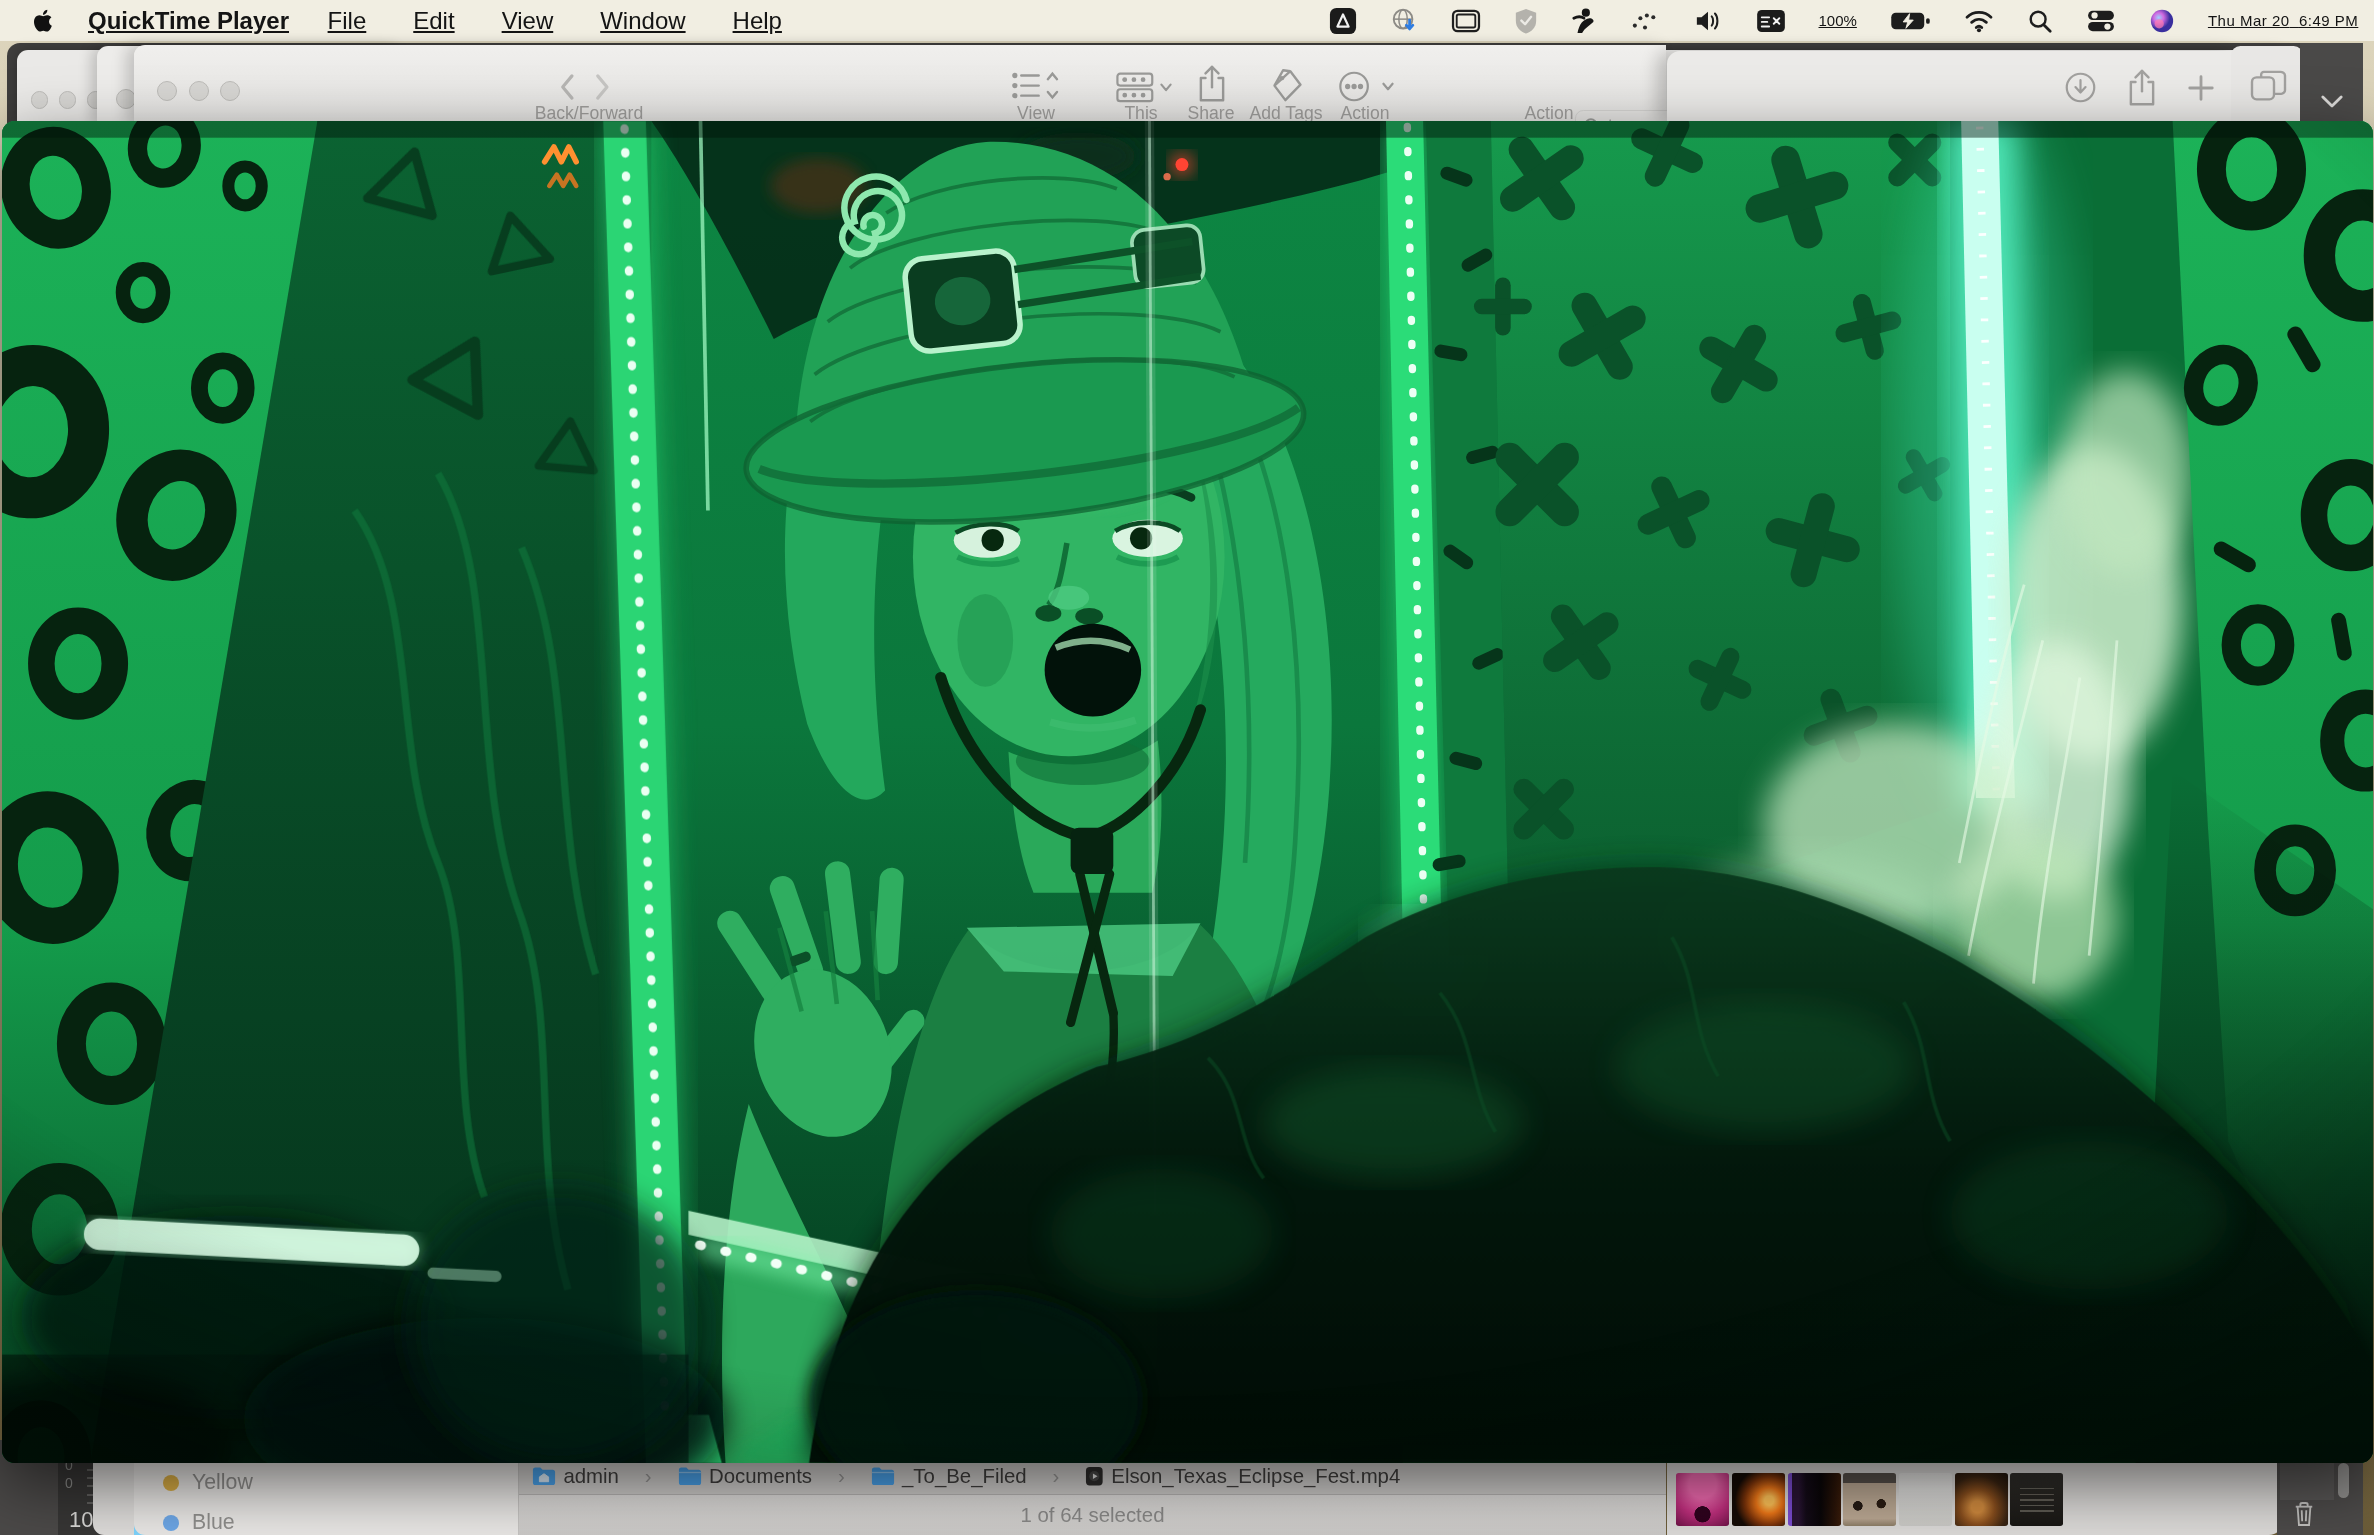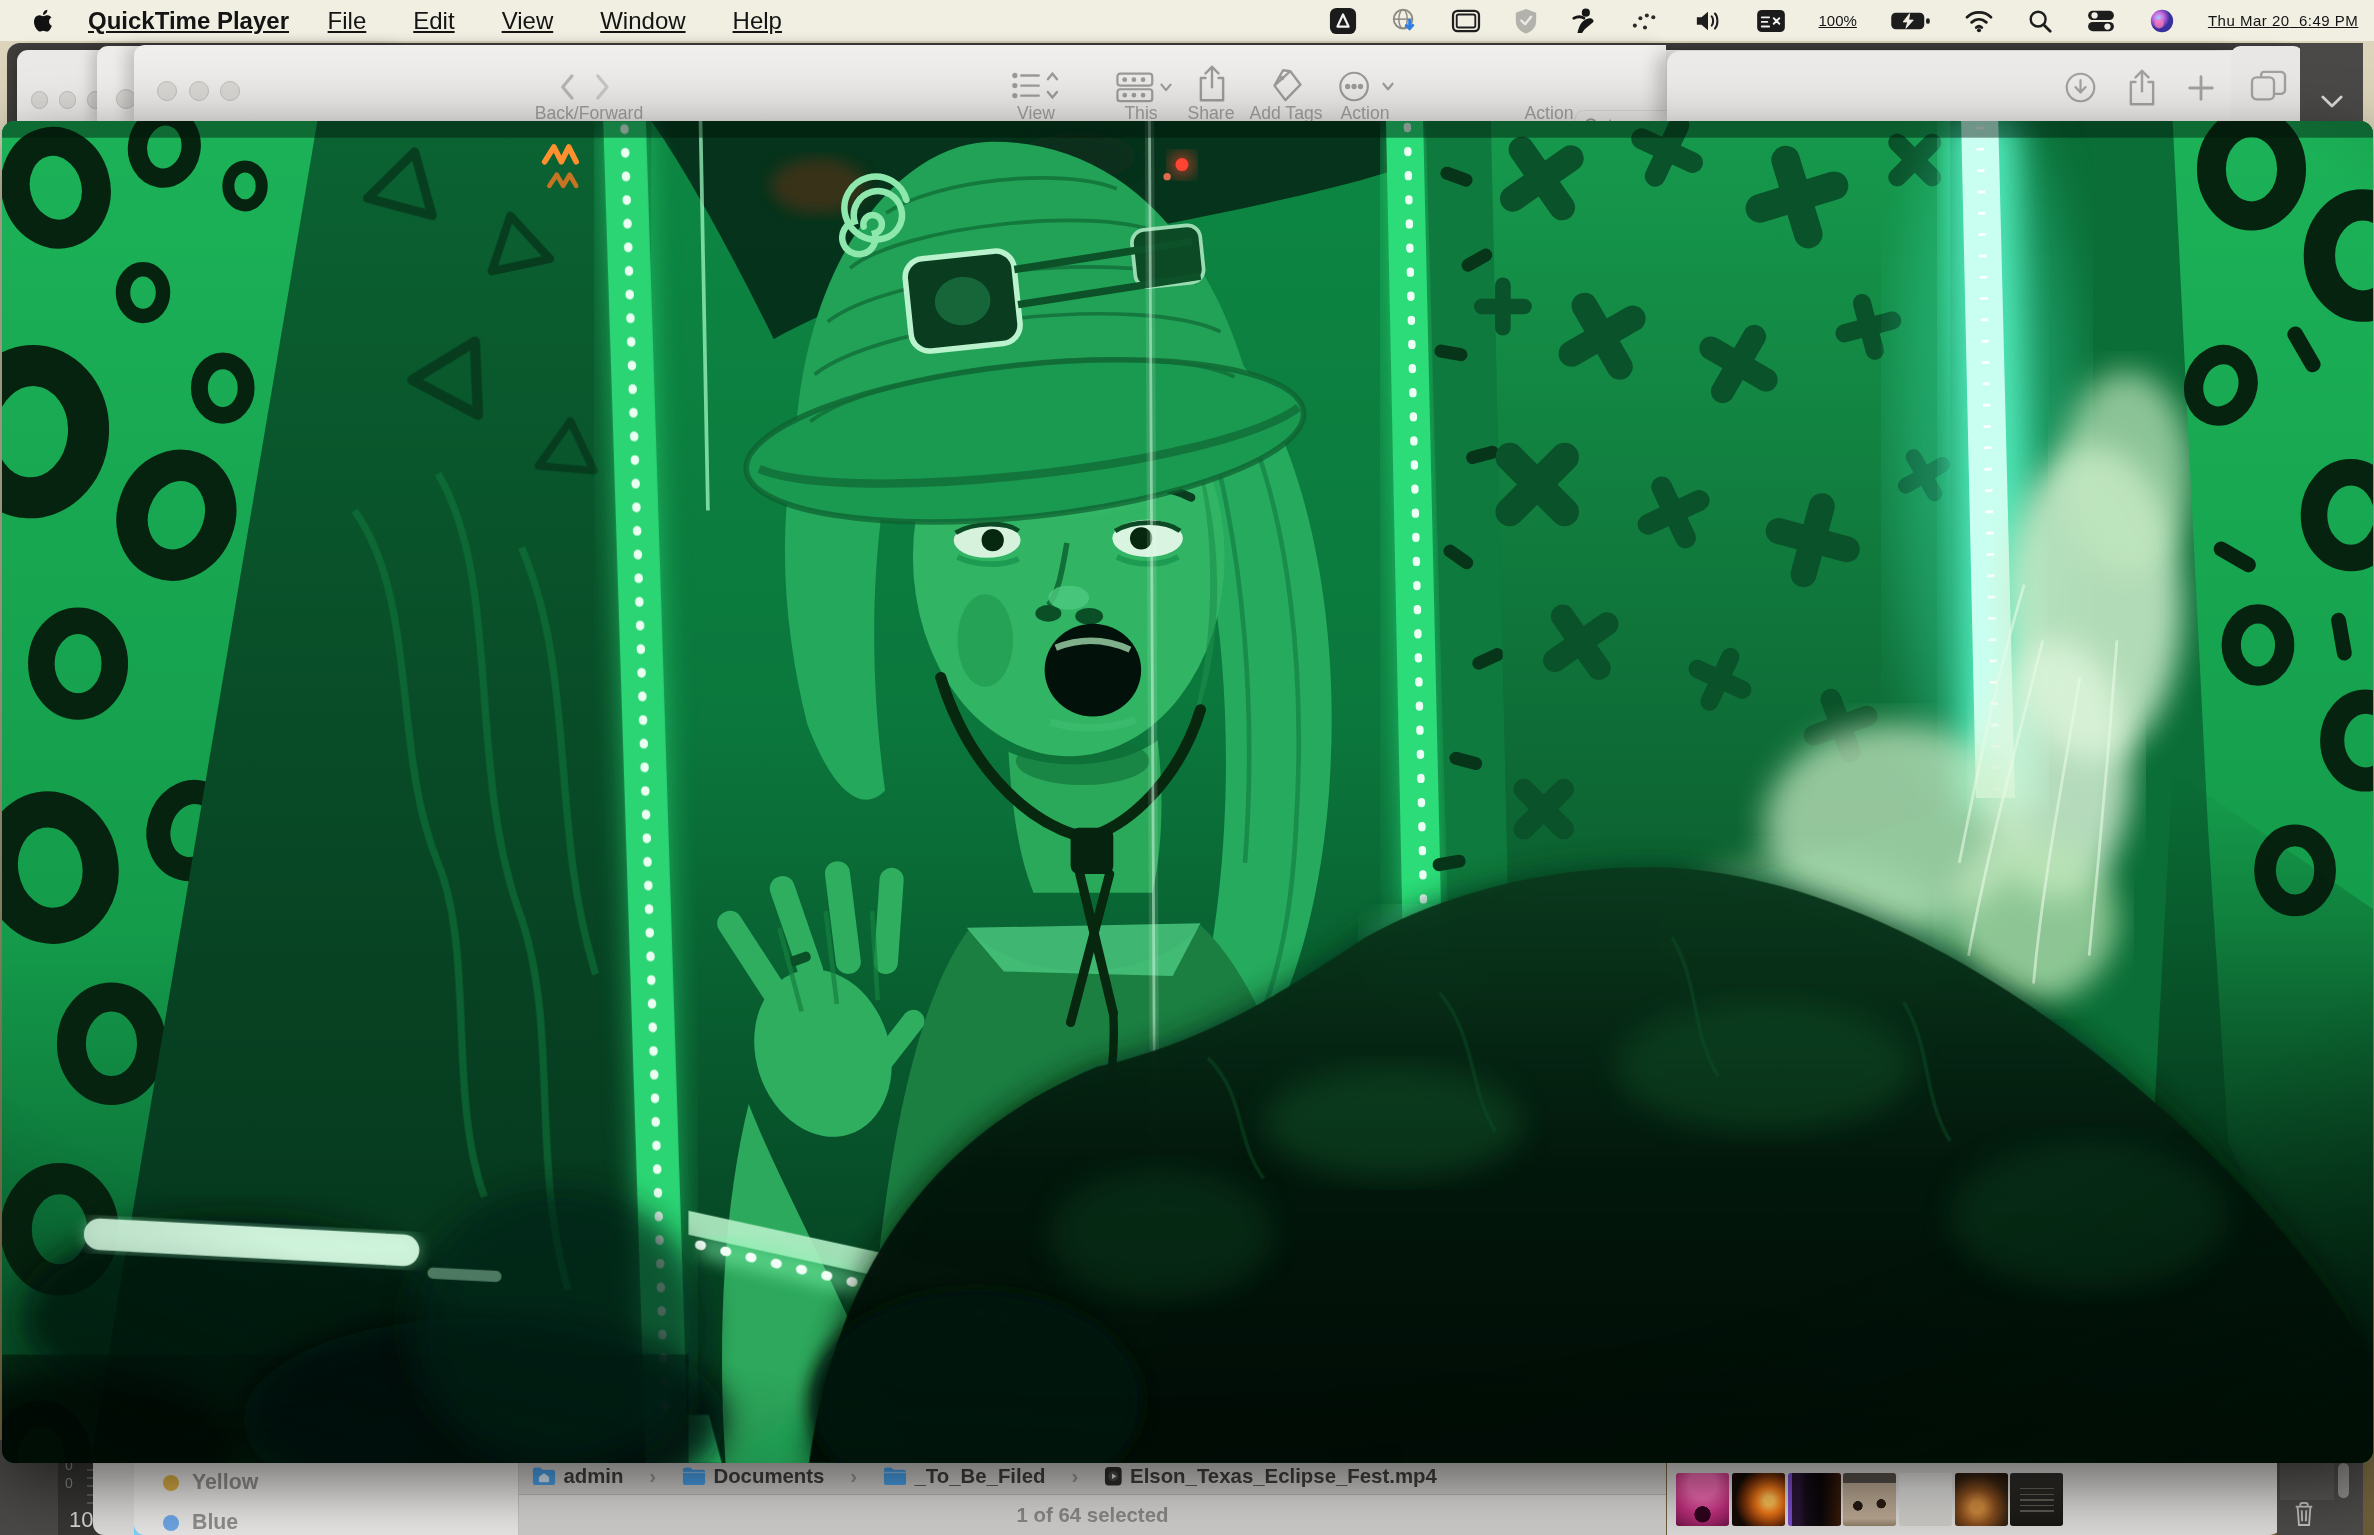--- a/index.html
+++ b/index.html
@@ -47,21 +47,21 @@
   .clear-btn { margin-left:auto; width:20.4px; height:20.4px; border-radius:50%; background:#b5b4b2; color:#e6e5e3; font-size:15px; line-height:20.4px; text-align:center; }
 
   
   #frag-dark-bl { left:0; top:1440px; width:137px; height:96px; background:#373635; }
   #frag-dark-bl .col { position:absolute; left:0; top:0; width:58px; height:96px; background:#4b4948; }
   #frag-dark-bl .ruler { position:absolute; left:87px; top:3.7px; width:9.3px; height:65px;
      background:repeating-linear-gradient(180deg,#605f5d 0 1.9px, transparent 1.9px 8.3px); }
   .rlabel { position:absolute; font-size:14px; color:#8a8a88; }
   .rlabel.big { font-size:22px; color:#d8d7d5; }
   #frag-light-bb { left:93px; top:1458px; width:56px; height:77px; background:#dedcda; border-radius:0 0 0 11px; }
-  #finder-bottom { left:134px; top:1458px; width:1532px; height:77px; background:#7dd3fc;font-weight:bold; }
+  #finder-bottom { left:134px; top:1458px; width:1532px; height:77px; background:#7dd3fc; }
   #fb-sidebar { position:absolute; left:0; top:0; width:385px; height:77px; background:#e9e7e5; border-right:0.9px solid #c6c4c2; border-radius:0 0 0 11px; }
   .tag-row { position:absolute; left:29px; display:flex; align-items:center; gap:13px; font-size:21.3px; color:#8f8e8c; }
   .tag-dot { width:16px; height:16px; border-radius:50%; }
   #fb-pathbar { position:absolute; left:385px; top:0; width:1147px; height:36px; background:#d0cecc; display:flex; align-items:center; padding-left:13px; gap:24px; }
   .path-item { display:flex; align-items:center; gap:7.4px; font-size:20.4px; color:#403f3e; white-space:nowrap; }
   .path-sep { color:#979695; font-size:20.4px; margin:0 1.9px; }
   #fb-statusbar { position:absolute; left:385px; top:36px; width:1147px; height:41px;
      background:linear-gradient(180deg,#e0dedc,#cbc9c7); border-top:0.9px solid #b8b6b4;
      display:flex; align-items:center; justify-content:center; font-size:20.4px; color:#8a8988; }
   #icon-window-b { left:1667px; top:1458px; width:615px; height:77px; background:#dcdad8; border-radius:0 0 13px 0; }

